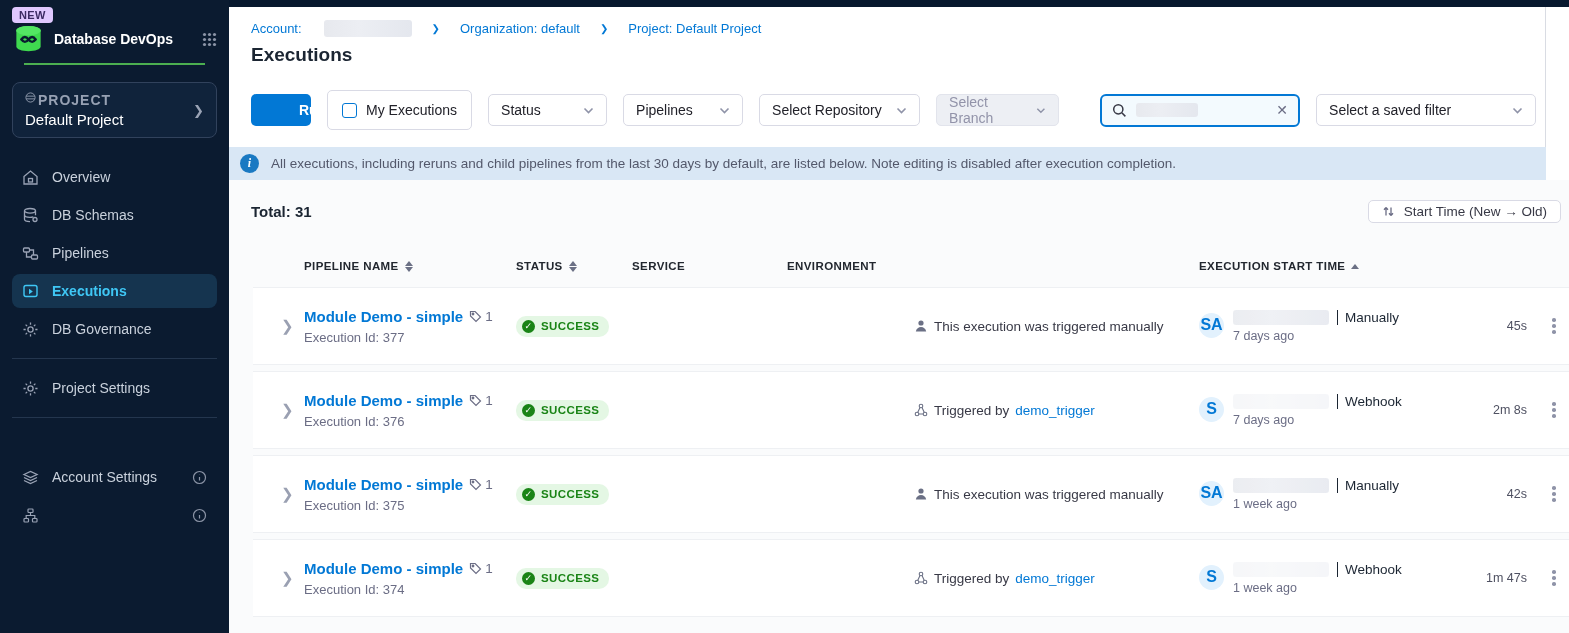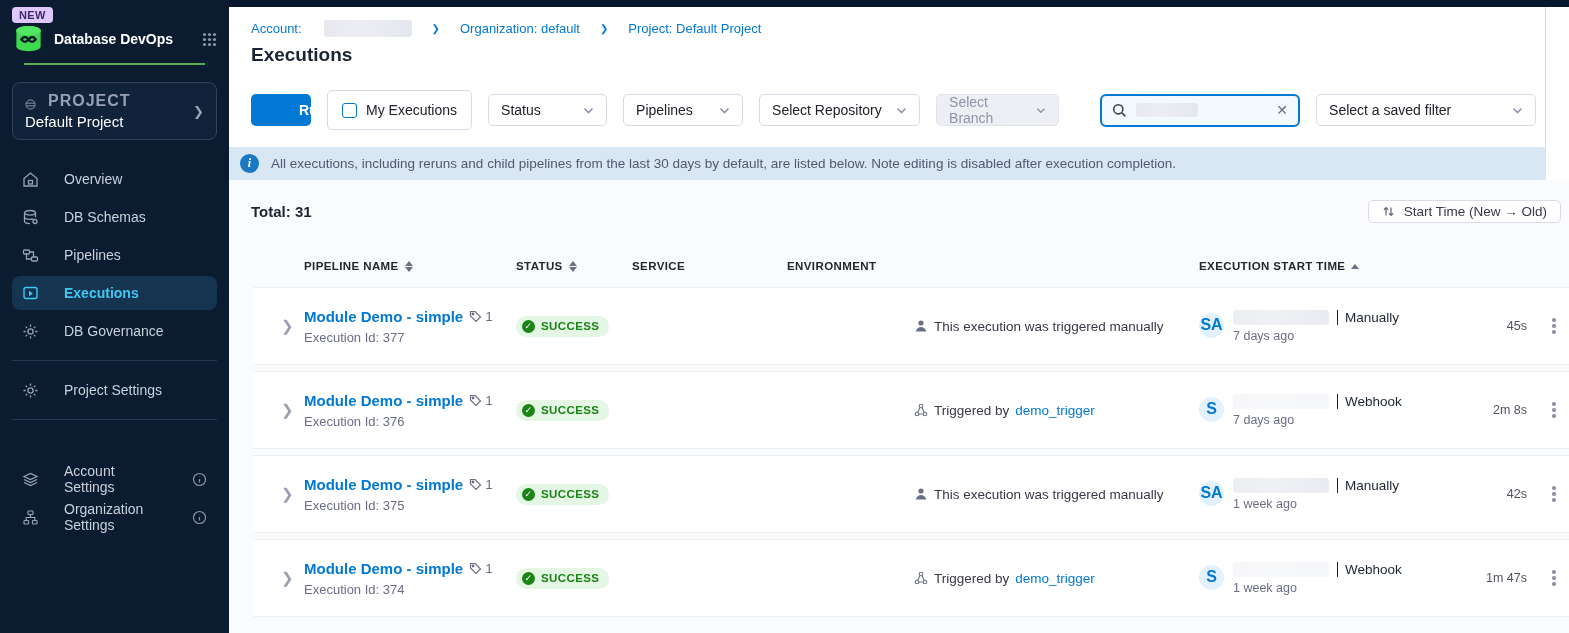--- a/index.html
+++ b/index.html
@@ -23,27 +23,27 @@
   .brand-row { display:flex; align-items:center; margin-top:2px; }
   .logo { width:33px; height:28px; flex:0 0 auto; }
   .brand-title { font-size:14px; font-weight:bold; color:#fff; margin-left:9px; flex:1; }
   .grid-icon { width:15px; height:15px; color:#8b94a6; cursor:pointer; }
   .brand-underline { height:2px; background:#4caf50; margin:10px 12px 0 12px; }
 
   .project-card {
     margin:17px 12px 0 12px; background:#10233b; border:1px solid #31425c; border-radius:8px;
     padding:9px 12px; position:relative; cursor:pointer;
   }
-  .project-label { display:flex; align-items:flex-end; gap:12px; font-size:16px; letter-spacing:1px; color:#97a1b3; font-weight:bold; }
+  .project-label { display:flex; align-items:flex-start; gap:2px; font-size:14px; letter-spacing:1px; color:#97a1b3; font-weight:bold; }
   .project-name { color:#fff; font-size:15px; margin-top:3px; }
   .project-chevron { position:absolute; right:12px; top:50%; transform:translateY(-50%); color:#9aa3b5; font-size:13px; }
 
   .nav { margin-top:22px; }
   .nav-item {
-    display:flex; align-items:center; gap:25px; height:34px; margin:4px 12px; padding:0 10px;
+    display:flex; align-items:center; gap:13px; height:34px; margin:4px 12px; padding:0 10px;
     border-radius:8px; font-size:14px; color:#c9d1dc; cursor:pointer;
   }
   .nav-item .nicon { width:17px; height:17px; color:#9aa3b5; flex:0 0 auto; display:flex; align-items:center; justify-content:center; }
   .nav-item.active { background:#15344f; color:#3fc7f5; font-weight:bold; }
   .nav-item.active .nicon { color:#3fc7f5; }
   .nav-divider { height:1px; background:#24364e; margin:12px 12px; }
   .nav-spacer { height:26px; }
   .info-circle { margin-left:auto; width:15px; height:15px; color:#8b94a6; }
 
   
@@ -280,21 +280,20 @@
     </div>
     <div class="nav-item">
       <span class="nicon">
           <svg viewBox="0 0 17 17" width="17" height="17" fill="none" stroke="currentColor" stroke-width="1.2">
             <rect x="6" y="2" width="5" height="3.5" rx=".8"></rect>
             <rect x="2" y="11.5" width="4.5" height="3.5" rx=".8"></rect>
             <rect x="10.5" y="11.5" width="4.5" height="3.5" rx=".8"></rect>
             <path d="M8.5 5.5v3M4.2 11.5v-3h8.6v3"></path>
           </svg>
         </span>
-      <span>Organization Settings</span>
       <span class="info-circle">
           <svg viewBox="0 0 15 15" width="15" height="15" fill="none" stroke="currentColor" stroke-width="1.2">
             <circle cx="7.5" cy="7.5" r="6"></circle>
             <path d="M7.5 7v3.5M7.5 4.6v.2"></path>
           </svg>
         </span>
     </div>
   </div>
 </nav>
 

